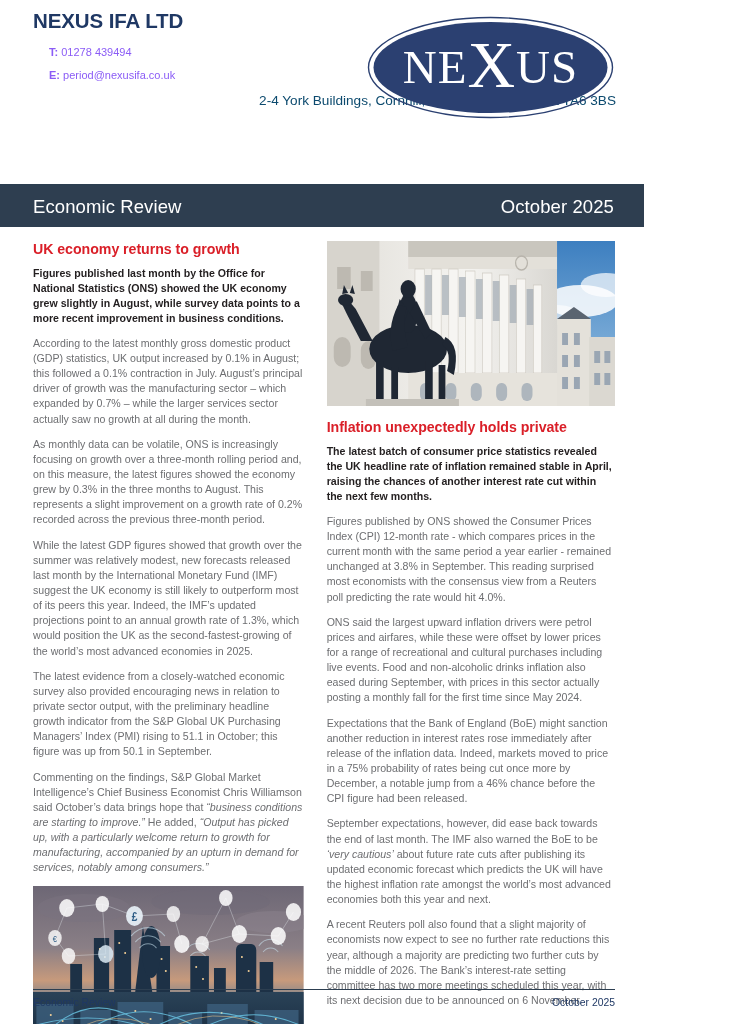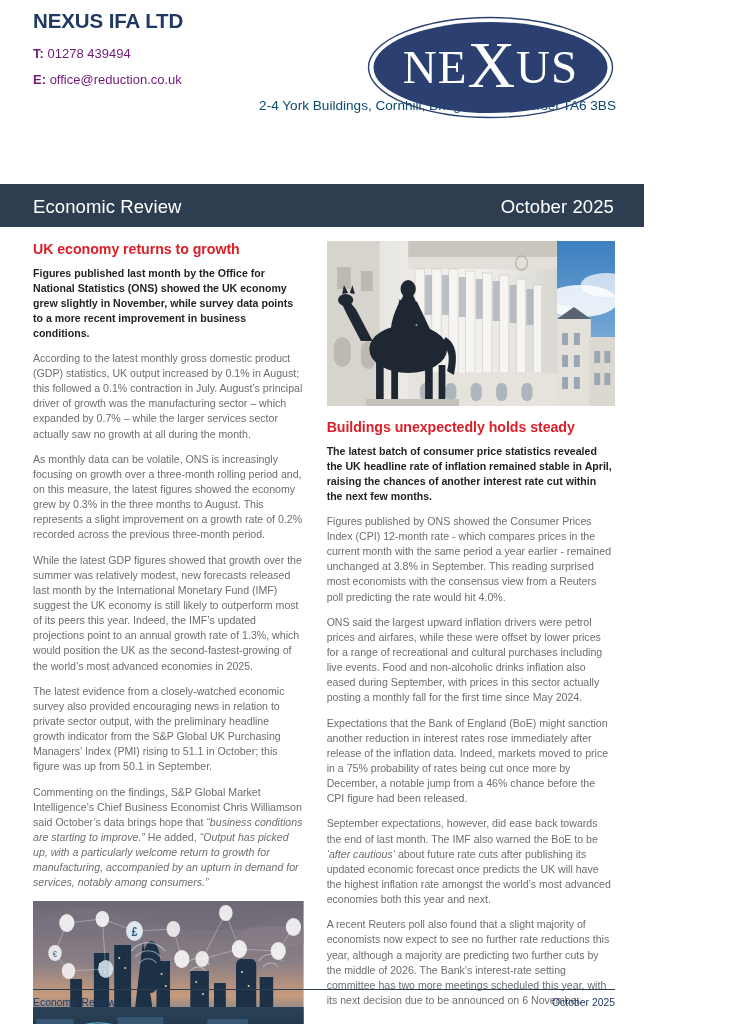--- a/index.html
+++ b/index.html
@@ -24,24 +24,25 @@
   }
   .company-name {
     font-size: 20.5px;
     font-weight: bold;
     color: #1f3864;
     letter-spacing: -0.1px;
     margin: 0 0 13px 0;
     line-height: 1.1;
   }
   .contact-line {
-    font-size: 13px;
-    color: #701a75;
+    font-size: 11px;
+    color: #8b5cf6;
     margin-bottom: 10.5px;
     line-height: 1.2;
+    margin-left: 16px;
   }
   .contact-line .lbl { font-weight: bold; }
   .address-line {
     font-size: 13.6px;
     color: #0c4a6e;
     line-height: 1.2;
     text-align: right;
   }
 
   
@@ -135,21 +136,21 @@
 
   <div class="letterhead">
     <div class="company-name">NEXUS IFA LTD</div>
 
     <div class="contact-line">
       <span class="lbl">T:</span>
       <span>01278 439494</span>
     </div>
     <div class="contact-line">
       <span class="lbl">E:</span>
-      <span>office@reduction.co.uk</span>
+      <span>period@nexusifa.co.uk</span>
     </div>
 
     <div class="address-line">2-4 York Buildings, Cornhill, Bridgwater, Somerset TA6 3BS</div>
 
     <div class="logo-wrap">
       <svg class="logo-svg" viewBox="0 0 249 107">
         <ellipse cx="124.5" cy="53.5" rx="122" ry="50" fill="none" stroke="#2b4071" stroke-width="1.4"></ellipse>
         <ellipse cx="124.5" cy="53.5" rx="117" ry="45.5" fill="#2b4071"></ellipse>
         <text x="124.5" y="69" text-anchor="middle" font-family="'Liberation Serif', serif" font-size="47" fill="#ffffff" letter-spacing="1">NE<tspan font-size="66" dy="4">X</tspan><tspan font-size="47" dy="-4">US</tspan></text>
       </svg>
@@ -159,21 +160,21 @@
   <div class="banner-rule"></div>
   <div class="banner">
     <div class="banner-title">Economic Review</div>
     <div class="banner-date">October 2025</div>
   </div>
 
   <div class="content">
 
     <div class="col">
       <h2 class="section-head">UK economy returns to growth</h2>
-      <p class="lead">Figures published last month by the Office for National Statistics (ONS) showed the UK economy grew slightly in November, while survey data points to a more recent improvement in business conditions.</p>
+      <p class="lead">Figures published last month by the Office for National Statistics (ONS) showed the UK economy grew slightly in August, while survey data points to a more recent improvement in business conditions.</p>
       <p class="body-text">According to the latest monthly gross domestic product (GDP) statistics, UK output increased by 0.1% in August; this followed a 0.1% contraction in July. August’s principal driver of growth was the manufacturing sector – which expanded by 0.7% – while the larger services sector actually saw no growth at all during the month.</p>
       <p class="body-text">As monthly data can be volatile, ONS is increasingly focusing on growth over a three-month rolling period and, on this measure, the latest figures showed the economy grew by 0.3% in the three months to August. This represents a slight improvement on a growth rate of 0.2% recorded across the previous three-month period.</p>
       <p class="body-text">While the latest GDP figures showed that growth over the summer was relatively modest, new forecasts released last month by the International Monetary Fund (IMF) suggest the UK economy is still likely to outperform most of its peers this year. Indeed, the IMF’s updated projections point to an annual growth rate of 1.3%, which would position the UK as the second-fastest-growing of the world’s most advanced economies in 2025.</p>
       <p class="body-text">The latest evidence from a closely-watched economic survey also provided encouraging news in relation to private sector output, with the preliminary headline growth indicator from the S&amp;P Global UK Purchasing Managers’ Index (PMI) rising to 51.1 in October; this figure was up from 50.1 in September.</p>
       <p class="body-text">
         <span>Commenting on the findings, S&amp;P Global Market Intelligence’s Chief Business Economist Chris Williamson said October’s data brings hope that </span><em>“business conditions are starting to improve.”</em><span> He added, </span><em>“Output has picked up, with a particularly welcome return to growth for manufacturing, accompanied by an upturn in demand for services, notably among consumers.”</em>
       </p>
 
       <svg class="photo photo-city" viewBox="0 0 320 163" preserveAspectRatio="none">
         <defs>
@@ -399,27 +400,27 @@
           <circle cx="96" cy="48" r="9"></circle>
           <path d="M86 58 L74 96 L84 100 L96 70 Z"></path>
           <path d="M106 60 L124 92 L116 98 L98 72 Z"></path>
 
           <path d="M84 64 Q70 88 78 110 L96 106 Q88 84 94 66 Z"></path>
         </g>
 
         <rect x="46" y="158" width="110" height="7" fill="#c3c0b9"></rect>
       </svg>
 
-      <h2 class="section-head">Buildings unexpectedly holds steady</h2>
+      <h2 class="section-head">Inflation unexpectedly holds private</h2>
       <p class="lead">The latest batch of consumer price statistics revealed the UK headline rate of inflation remained stable in April, raising the chances of another interest rate cut within the next few months.</p>
       <p class="body-text">Figures published by ONS showed the Consumer Prices Index (CPI) 12-month rate - which compares prices in the current month with the same period a year earlier - remained unchanged at 3.8% in September. This reading surprised most economists with the consensus view from a Reuters poll predicting the rate would hit 4.0%.</p>
       <p class="body-text">ONS said the largest upward inflation drivers were petrol prices and airfares, while these were offset by lower prices for a range of recreational and cultural purchases including live events. Food and non-alcoholic drinks inflation also eased during September, with prices in this sector actually posting a monthly fall for the first time since May 2024.</p>
       <p class="body-text">Expectations that the Bank of England (BoE) might sanction another reduction in interest rates rose immediately after release of the inflation data. Indeed, markets moved to price in a 75% probability of rates being cut once more by December, a notable jump from a 46% chance before the CPI figure had been released.</p>
       <p class="body-text">
-        <span>September expectations, however, did ease back towards the end of last month. The IMF also warned the BoE to be </span><em>‘after cautious’</em><span> about future rate cuts after publishing its updated economic forecast once predicts the UK will have the highest inflation rate amongst the world’s most advanced economies both this year and next.</span>
+        <span>September expectations, however, did ease back towards the end of last month. The IMF also warned the BoE to be </span><em>‘very cautious’</em><span> about future rate cuts after publishing its updated economic forecast which predicts the UK will have the highest inflation rate amongst the world’s most advanced economies both this year and next.</span>
       </p>
       <p class="body-text">A recent Reuters poll also found that a slight majority of economists now expect to see no further rate reductions this year, although a majority are predicting two further cuts by the middle of 2026. The Bank’s interest-rate setting committee has two more meetings scheduled this year, with its next decision due to be announced on 6 November.</p>
     </div>
   </div>
 
   <div class="footer">
     <div class="footer-rule"></div>
     <div class="footer-row">
       <span>Economic Review</span>
       <span>October 2025</span>

